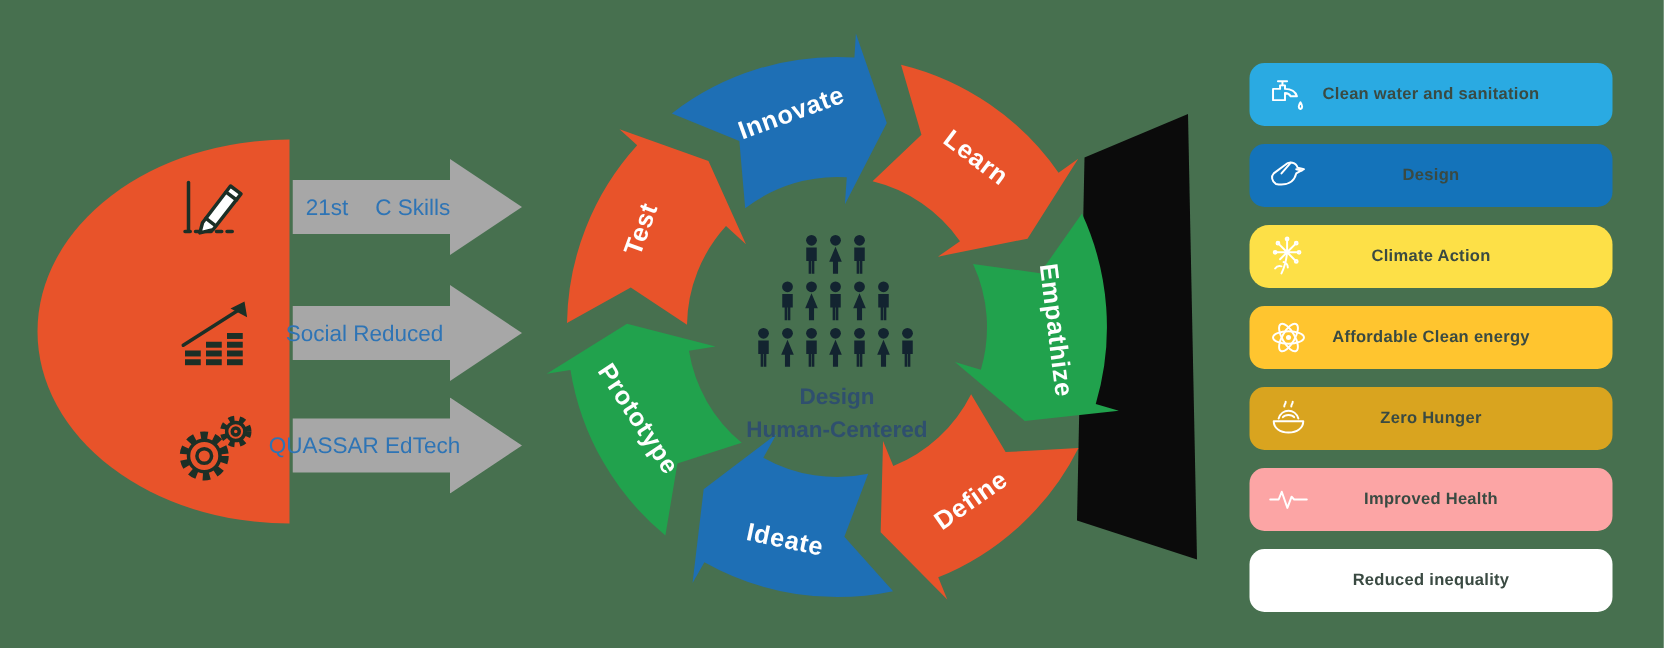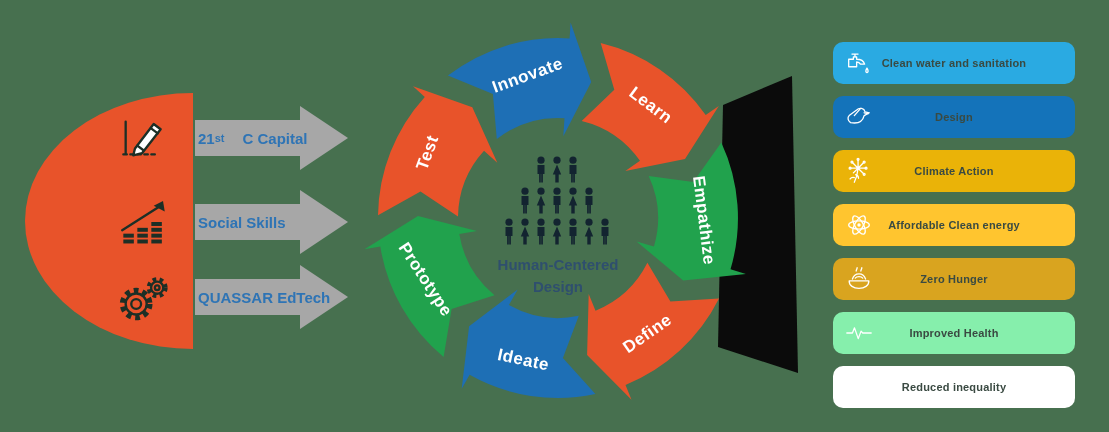--- a/index.html
+++ b/index.html
@@ -8,23 +8,23 @@
   .abs{position:absolute;}
 
   
   .semi{position:absolute;left:25px;top:93px;width:168px;height:256px;
         border-radius:168px 0 0 168px / 128px 0 0 128px;}
   
   .input-row{position:absolute;left:0;height:64px;width:360px;}
   .input-icon{position:absolute;left:114px;top:4px;width:56px;height:56px;}
   .input-arrow-svg{position:absolute;left:195px;top:0;}
   .input-label{position:absolute;left:198px;top:0;width:108px;height:64px;
-               display:flex;align-items:center;
-               font-weight:bold;font-size:15px;line-height:1;white-space:nowrap;}
-  .input-label sup{font-size:11px;margin-right:18px;}
+               display:flex;align-items:center;justify-content:center;
+               font-weight:normal;font-size:15px;line-height:1;white-space:nowrap;}
+  .input-label sup{font-size:15px;margin-right:18px;}
 
   
   .cycle-svg{position:absolute;left:358px;top:18px;}
   .cycle-label{font-size:17px;font-weight:600;letter-spacing:.5px;fill:#ffffff;}
   .center-block{position:absolute;left:458px;top:156px;width:200px;text-align:center;}
   .people-svg{display:block;margin:0 auto;}
   .center-title{font-weight:bold;font-size:15px;line-height:1.45;margin-top:6px;}
 
   
   .outcome{position:absolute;left:833px;width:242px;height:42px;border-radius:10px;
@@ -50,21 +50,21 @@
             <path d="M8 38 H35" fill="none" stroke="#1C2F26" stroke-width="2" stroke-linecap="round" stroke-linejoin="round" stroke-dasharray="3 3"></path>
       <path d="M18 33 L34 12 l6 4.5 L24 37 l-7.5 1.8 z" fill="#ffffff" stroke="#1C2F26" stroke-width="2" stroke-linejoin="round"></path>
       <path d="M31.5 15.5 l6 4.5 M20 30.5 l5 3.8" fill="none" stroke="#1C2F26" stroke-width="2" stroke-linecap="round" stroke-linejoin="round"></path>
           </svg></span>
         <svg width="155" height="64" class="input-arrow-svg">
           <polygon points="0,14 105,14 105,0 153,32 105,64 105,50 0,50" fill="#A7A7A7"></polygon>
         </svg>
         <div class="input-label" style="color: rgb(46, 116, 181);">
           <span>21</span>
           <sup>st</sup>
-          <span> C Capital</span>
+          <span> C Skills</span>
         </div>
       </div>
       <div class="input-row" style="top: 190px;">
         <span class="input-icon"><svg viewBox="0 0 48 48" width="100%" height="100%">
       <g fill="#1C2F26">
               <rect x="8" y="34" width="9" height="3.4"></rect>
               <rect x="8" y="39" width="9" height="3.4"></rect>
       <rect x="20" y="29" width="9" height="3.4"></rect>
               <rect x="20" y="34" width="9" height="3.4"></rect>
               <rect x="20" y="39" width="9" height="3.4"></rect>
@@ -73,21 +73,21 @@
               <rect x="32" y="34" width="9" height="3.4"></rect>
               <rect x="32" y="39" width="9" height="3.4"></rect>
       <polygon points="42,6 43.5,15 34,10"></polygon>
             </g>
       <path d="M7 31 L40 10" fill="none" stroke="#1C2F26" stroke-width="2" stroke-linecap="round" stroke-linejoin="round"></path>
           </svg></span>
         <svg width="155" height="64" class="input-arrow-svg">
           <polygon points="0,14 105,14 105,0 153,32 105,64 105,50 0,50" fill="#A7A7A7"></polygon>
         </svg>
         <div class="input-label" style="color: rgb(46, 116, 181);">
-          <span>Social Skills</span>
+          <span>Social Reduced</span>
           <sup></sup>
           <span></span>
         </div>
       </div>
       <div class="input-row" style="top: 265px; padding-left: 24px;">
         <span class="input-icon"><svg viewBox="0 0 48 48" width="100%" height="100%">
       <circle cx="19" cy="30" r="11.5" fill="none" stroke="#1C2F26" stroke-width="5" stroke-dasharray="4 3.4"></circle>
       <circle cx="19" cy="30" r="9" fill="none" stroke="#1C2F26" stroke-width="2" stroke-linecap="round" stroke-linejoin="round"></circle>
             <circle cx="19" cy="30" r="4.2" fill="none" stroke="#1C2F26" stroke-width="2" stroke-linecap="round" stroke-linejoin="round"></circle>
       <circle cx="37" cy="16" r="7" fill="none" stroke="#1C2F26" stroke-width="4" stroke-dasharray="3 2.8"></circle>
@@ -179,42 +179,42 @@
         <g transform="translate(84,62)" fill="#132430">
           <path d="M7 8.5 l4.2 10 h-2.5 v8 h-3.4 v-8 H2.8 z"></path>
           <circle cx="7" cy="4.2" r="3.6"></circle>
         </g>
         <g transform="translate(100,62)" fill="#132430">
           <path d="M3.5 9 h7 v9 h-1.6 v8.5 h-1.7 v-8.5 h-0.4 v8.5 h-1.7 V18 H3.5 z"></path>
           <circle cx="7" cy="4.2" r="3.6"></circle>
         </g>
       </svg>
     <div class="center-title" id="centerTitle" style="color: rgb(47, 79, 110);">
+      <div>Design</div>
       <div>Human-Centered</div>
-      <div>Design</div>
     </div>
   </div>
 
   <div id="outcomes" class="abs" style="left:0;top:0;z-index:2;">
       <div class="outcome" style="top: 42px; background: rgb(42, 170, 226);">
         <span class="outcome-icon"><svg viewBox="0 0 32 32" width="100%" height="100%">
       <path d="M5 12 h5 V9.5 h3.5 V12 c4.5 0 7.5 2 8.5 5.2 h-4.5 c-.8-1.6-2.2-2.3-4-2.3 V20 H5 z" fill="none" stroke="#FFFFFF" stroke-width="1.4" stroke-linecap="round" stroke-linejoin="round"></path>
       <path d="M11.7 9.5 V6.5 M8.5 6.5 h6.5" fill="none" stroke="#FFFFFF" stroke-width="1.4" stroke-linecap="round" stroke-linejoin="round"></path>
       <path d="M24.5 21.5 c-1.6 2.6-1.6 4.3 0 4.8 c1.6-.5 1.6-2.2 0-4.8 z" fill="none" stroke="#FFFFFF" stroke-width="1.4" stroke-linecap="round" stroke-linejoin="round"></path>
           </svg></span>
         <span class="outcome-label" style="color: rgb(58, 74, 66);">Clean water and sanitation</span>
       </div>
       <div class="outcome" style="top: 96px; background: rgb(20, 115, 186);">
         <span class="outcome-icon"><svg viewBox="0 0 32 32" width="100%" height="100%">
       <path d="M7 22 c8 1.5 13-1.5 14.5-7.5 l5.5-3 -4.5-1 c-1-4-6-5-9-2 l-8 6 c-2 2-1.5 5.5 1.5 7.5 z" fill="none" stroke="#FFFFFF" stroke-width="1.4" stroke-linecap="round" stroke-linejoin="round"></path>
       <path d="M11 14.5 l6.5-7.5 M21.5 11.5 l4 1" fill="none" stroke="#FFFFFF" stroke-width="1.4" stroke-linecap="round" stroke-linejoin="round"></path>
           </svg></span>
         <span class="outcome-label" style="color: rgb(58, 74, 66);">Design</span>
       </div>
-      <div class="outcome" style="top: 150px; background: #eab308;">
+      <div class="outcome" style="top: 150px; background: #fde047; border-radius: 13px;">
         <span class="outcome-icon"><svg viewBox="0 0 32 32" width="100%" height="100%">
       <g fill="none" stroke="#FFFFFF" stroke-width="1.4" stroke-linecap="round" stroke-linejoin="round">
               <path d="M15 13 v-9 M15 13 l6-6 M15 13 l8 0 M15 13 l6 6 M15 13 l-6-6 M15 13 l-8 0 M15 13 l-5 5"></path>
       <circle cx="15" cy="3.5" r="1"></circle>
               <circle cx="21.5" cy="6.5" r="1"></circle>
               <circle cx="23.5" cy="13" r="1"></circle>
       <circle cx="21.5" cy="19.5" r="1"></circle>
               <circle cx="8.5" cy="6.5" r="1"></circle>
               <circle cx="6.5" cy="13" r="1"></circle>
       <path d="M15 13 c-.5 6-1.5 10-4 15 M11 23 c-2-.5-3.5 0-4.5 1.5 M12.5 20 c2 .5 3 1.8 3 3.8"></path>
@@ -236,21 +236,21 @@
       <div class="outcome" style="top: 258px; background: rgb(217, 164, 31);">
         <span class="outcome-icon"><svg viewBox="0 0 32 32" width="100%" height="100%">
       <g fill="none" stroke="#FFFFFF" stroke-width="1.4" stroke-linecap="round" stroke-linejoin="round">
               <path d="M5.5 18 h21 c0 5-4.5 8-10.5 8 s-10.5-3-10.5-8 z"></path>
       <path d="M9 16 c1-3.5 4-5.5 7-5.5 s6 2 7 5.5 M12 15 c1.5-2 6.5-2 8 0"></path>
       <path d="M13 7.5 c0-1.8 1-1.8 1-3.5 M18 7.5 c0-1.8 1-1.8 1-3.5"></path>
             </g>
           </svg></span>
         <span class="outcome-label" style="color: rgb(58, 74, 66);">Zero Hunger</span>
       </div>
-      <div class="outcome" style="top: 312px; background: #86efac;">
+      <div class="outcome" style="top: 312px; background: #fca5a5;">
         <span class="outcome-icon"><svg viewBox="0 0 32 32" width="100%" height="100%">
       <path d="M3 16 h6 l2.2-5.5 4 11.5 3-8 1.8 2 H29" fill="none" stroke="#FFFFFF" stroke-width="1.4" stroke-linecap="round" stroke-linejoin="round"></path>
           </svg></span>
         <span class="outcome-label" style="color: rgb(58, 74, 66);">Improved Health</span>
       </div>
       <div class="outcome" style="top: 366px; background: #ffffff;">
         <span class="outcome-icon"><svg viewBox="0 0 32 32" width="100%" height="100%">
       <g fill="none" stroke="#FFFFFF" stroke-width="1.4" stroke-linecap="round" stroke-linejoin="round">
               <path d="M16 7.5 V25.5 M8.5 9.5 H23.5 M11 26 h10"></path>
       <path d="M8.5 9.5 l-3.2 7 h6.4 z M5.3 16.5 a3.2 3.2 0 0 0 6.4 0"></path>

